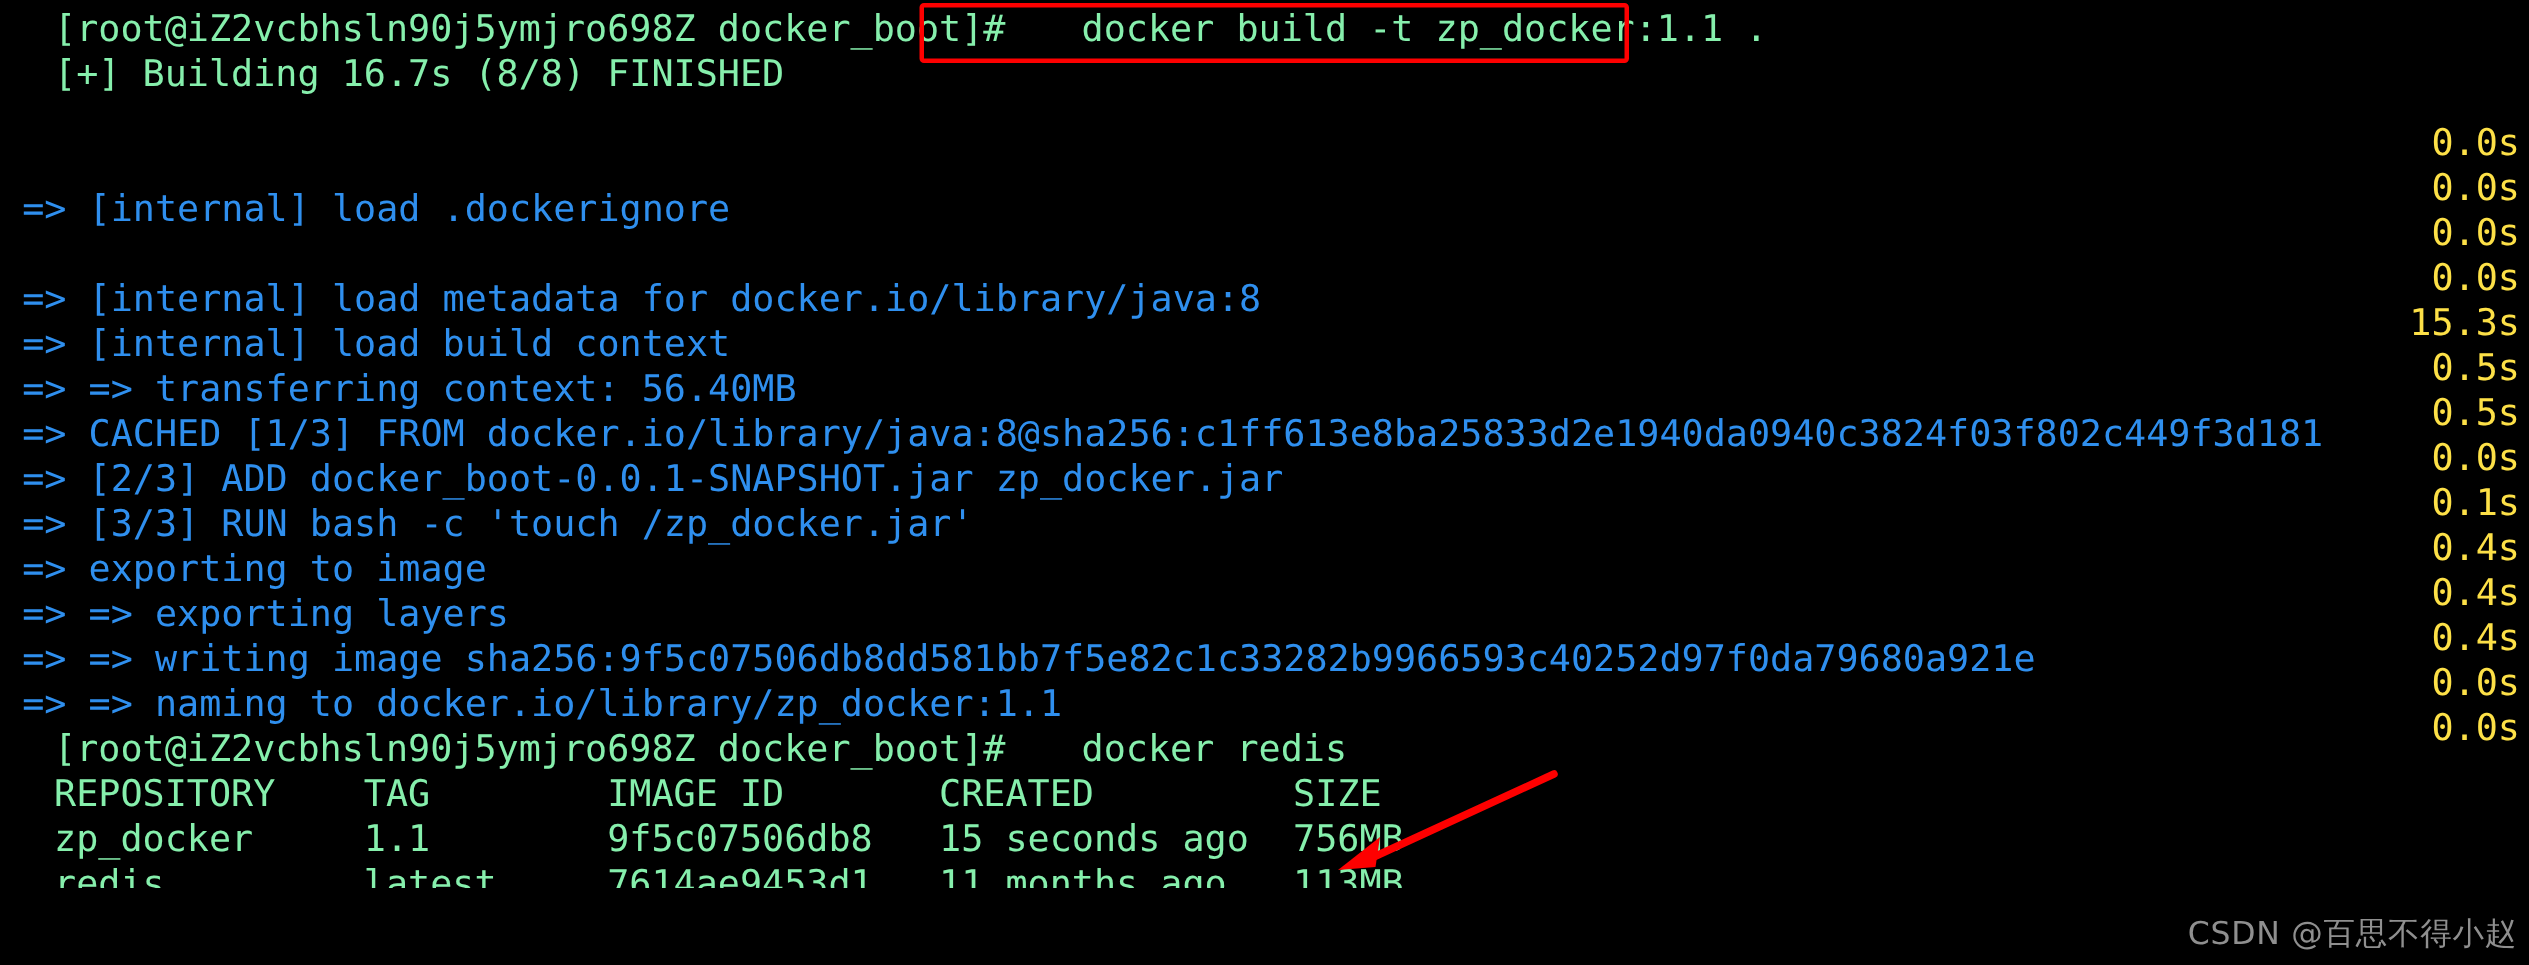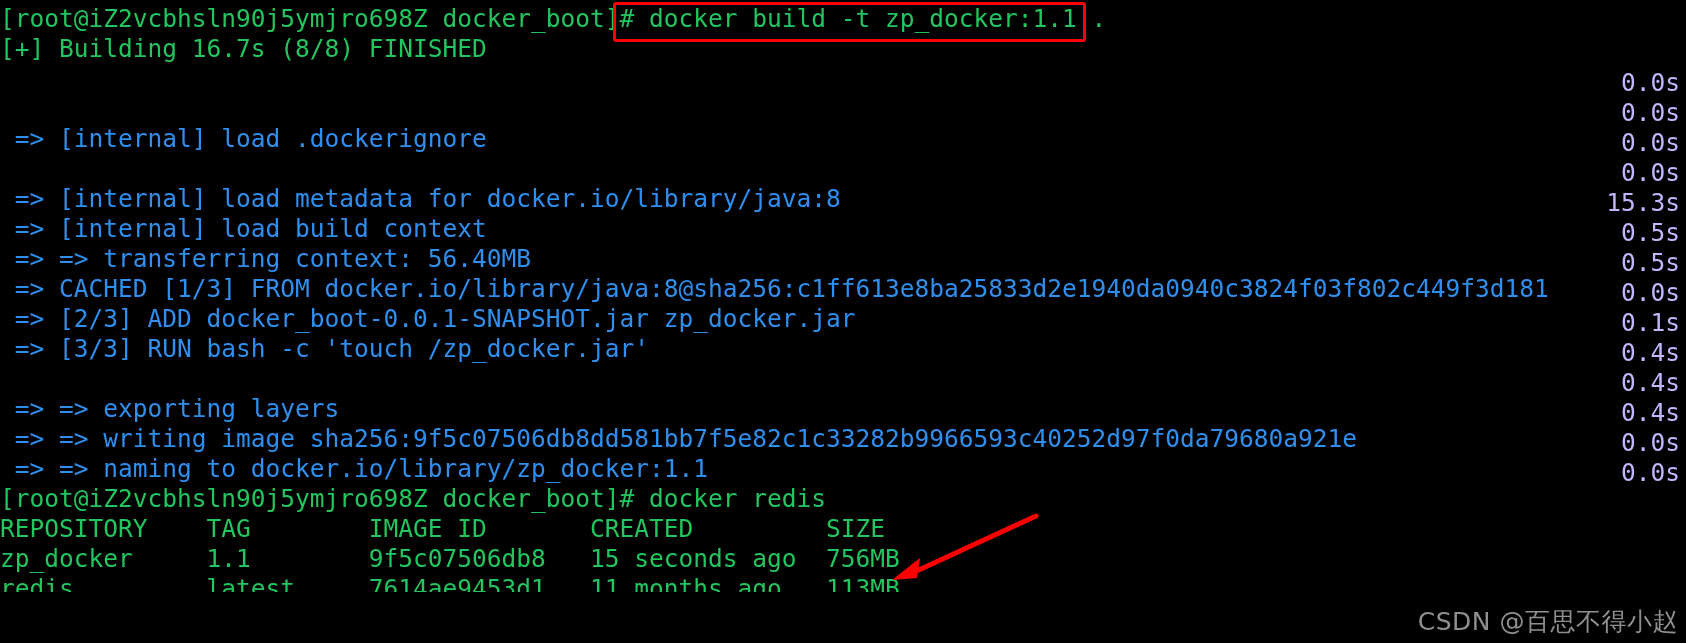--- a/index.html
+++ b/index.html
@@ -33,32 +33,33 @@
     white-space: pre;
     height: 30px;
     line-height: 30px;
     letter-spacing: 0px;
   }
 
   .prompt-line {
     color: #e6e6e6;
   }
   .white {
-    color: #22c55e;
+    color: #86efac;
+    padding-left: 36px;
   }
   .step-line {
     color: #2f8fee;
   }
 
   
   .dur {
     position: absolute;
     right: 6px;
-    top: 4px;
-    color: #c4b5fd;
+    top: 16px;
+    color: #fde047;
     white-space: pre;
     text-align: right;
   }
 
   
   .cmd-box {
     position: absolute;
     border: 3px solid #fe0000;
     border-radius: 3px;
     box-sizing: border-box;
@@ -70,21 +71,21 @@
     position: absolute;
     pointer-events: none;
   }
 
   .watermark {
     position: absolute;
     right: 8px;
     bottom: 6px;
     color: #8f8f8f;
     font-family: "DejaVu Sans", "Liberation Sans", sans-serif;
-    font-size: 25px;
+    font-size: 21px;
     letter-spacing: 0.5px;
     white-space: pre;
   }
 
   .lines-wrap {
     position: absolute;
     left: 0;
     top: 4px;
     width: 1686px;
   }
@@ -108,21 +109,21 @@
     <div class="line step-line"><span class="dur">0.0s</span></div>
     <div class="line step-line"><span class="dur">0.0s</span></div>
     <div class="line step-line"><span> =&gt; [internal] load .dockerignore</span><span class="dur">0.0s</span></div>
     <div class="line step-line"><span class="dur">0.0s</span></div>
     <div class="line step-line"><span> =&gt; [internal] load metadata for docker.io/library/java:8</span><span class="dur">15.3s</span></div>
     <div class="line step-line"><span> =&gt; [internal] load build context</span><span class="dur">0.5s</span></div>
     <div class="line step-line"><span> =&gt; =&gt; transferring context: 56.40MB</span><span class="dur">0.5s</span></div>
     <div class="line step-line"><span> =&gt; CACHED [1/3] FROM docker.io/library/java:8@sha256:c1ff613e8ba25833d2e1940da0940c3824f03f802c449f3d181</span><span class="dur">0.0s</span></div>
     <div class="line step-line"><span> =&gt; [2/3] ADD docker_boot-0.0.1-SNAPSHOT.jar zp_docker.jar</span><span class="dur">0.1s</span></div>
     <div class="line step-line"><span> =&gt; [3/3] RUN bash -c 'touch /zp_docker.jar'</span><span class="dur">0.4s</span></div>
-    <div class="line step-line"><span class="dur">0.4s</span></div>
+    <div class="line step-line"><span> =&gt; exporting to image</span><span class="dur">0.4s</span></div>
     <div class="line step-line"><span> =&gt; =&gt; exporting layers</span><span class="dur">0.4s</span></div>
     <div class="line step-line"><span> =&gt; =&gt; writing image sha256:9f5c07506db8dd581bb7f5e82c1c33282b9966593c40252d97f0da79680a921e</span><span class="dur">0.0s</span></div>
     <div class="line step-line"><span> =&gt; =&gt; naming to docker.io/library/zp_docker:1.1</span><span class="dur">0.0s</span></div>
 
     <div class="line prompt-line"><span class="white">[root@iZ2vcbhsln90j5ymjro698Z docker_boot]#</span><span class="white"> <span>docker redis</span></span></div>
 
     <div class="line white">REPOSITORY    TAG        IMAGE ID       CREATED         SIZE</div>
     <div class="line white">zp_docker     1.1        9f5c07506db8   15 seconds ago  756MB</div>
     <div class="clip-row">
         <div class="line white">redis         latest     7614ae9453d1   11 months ago   113MB</div>

